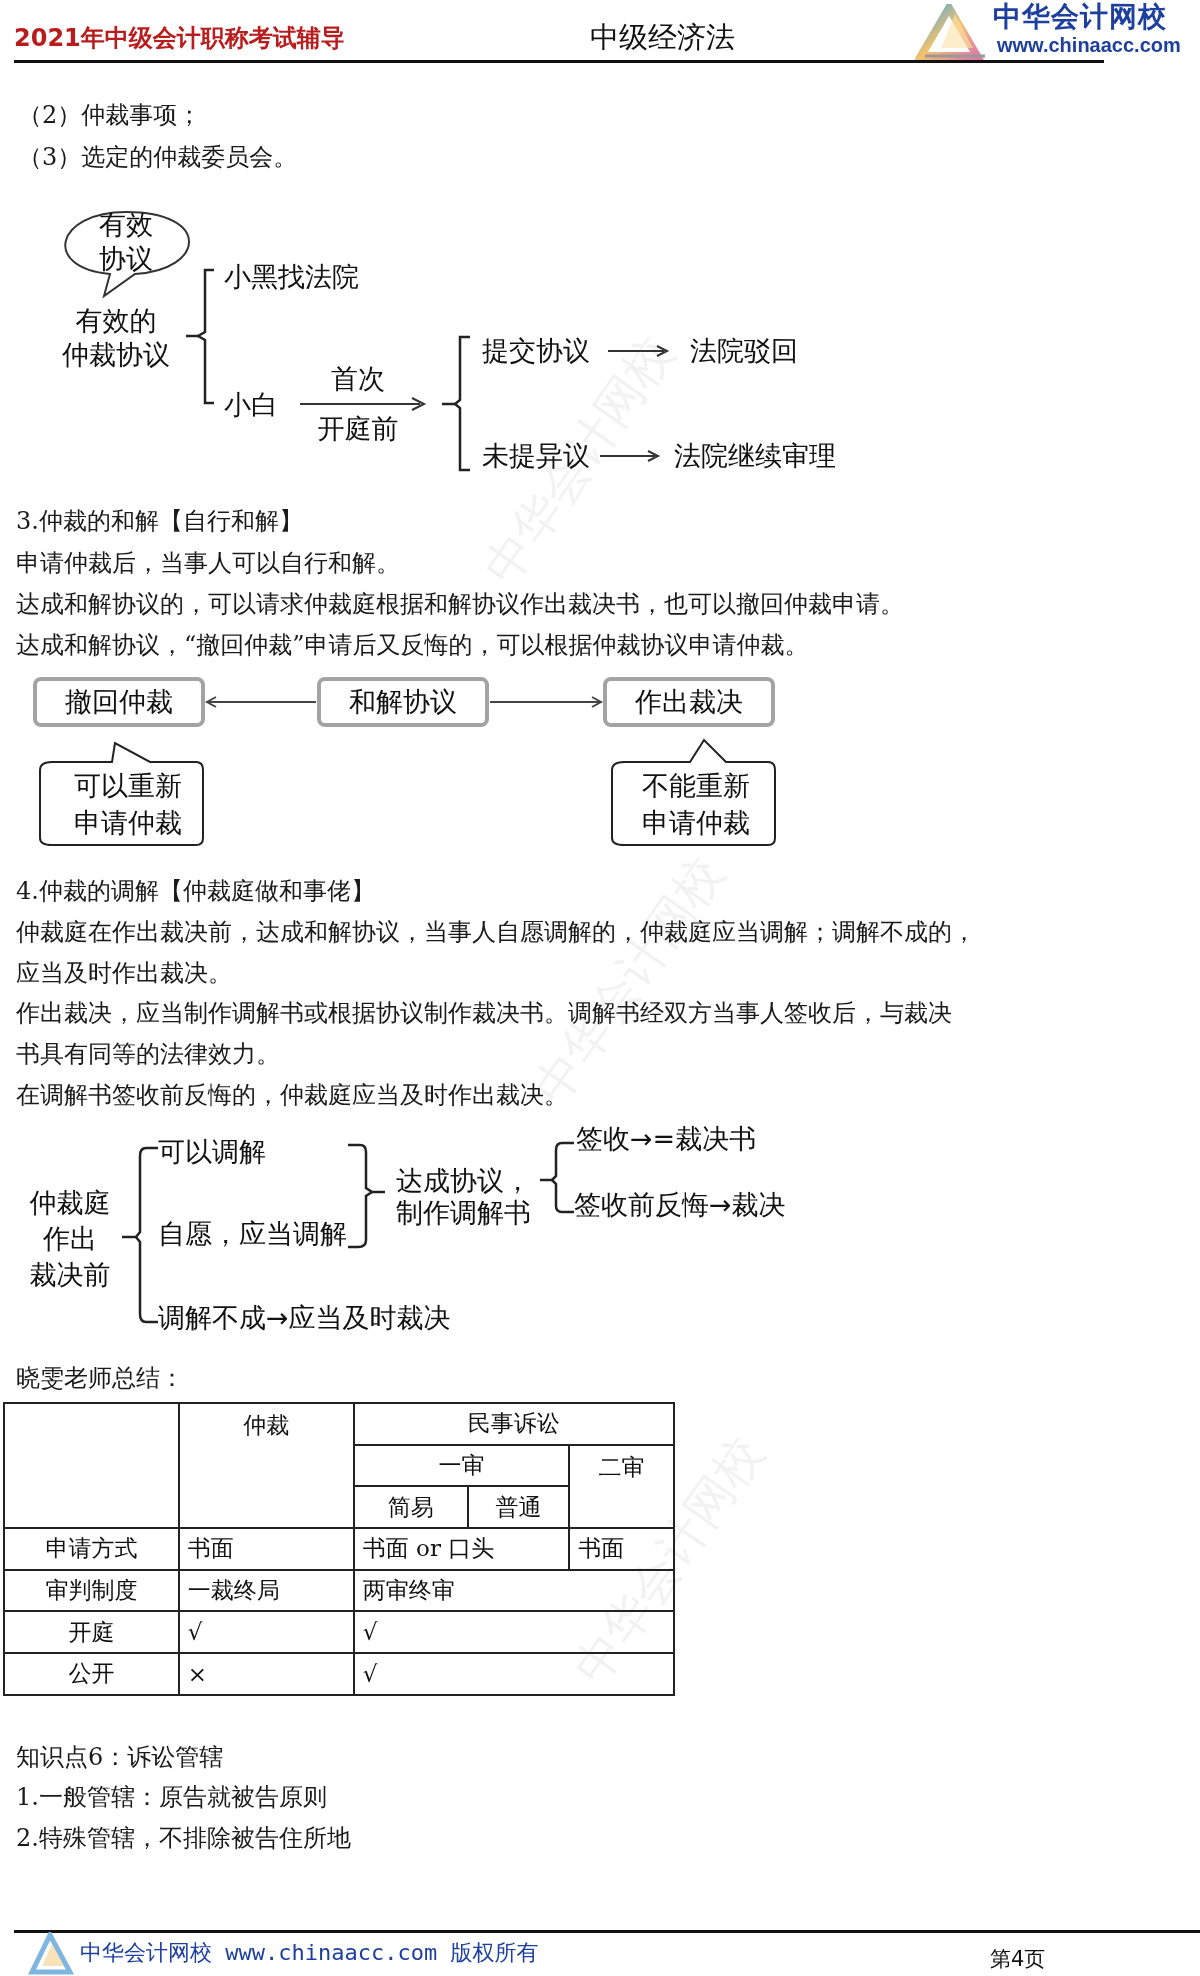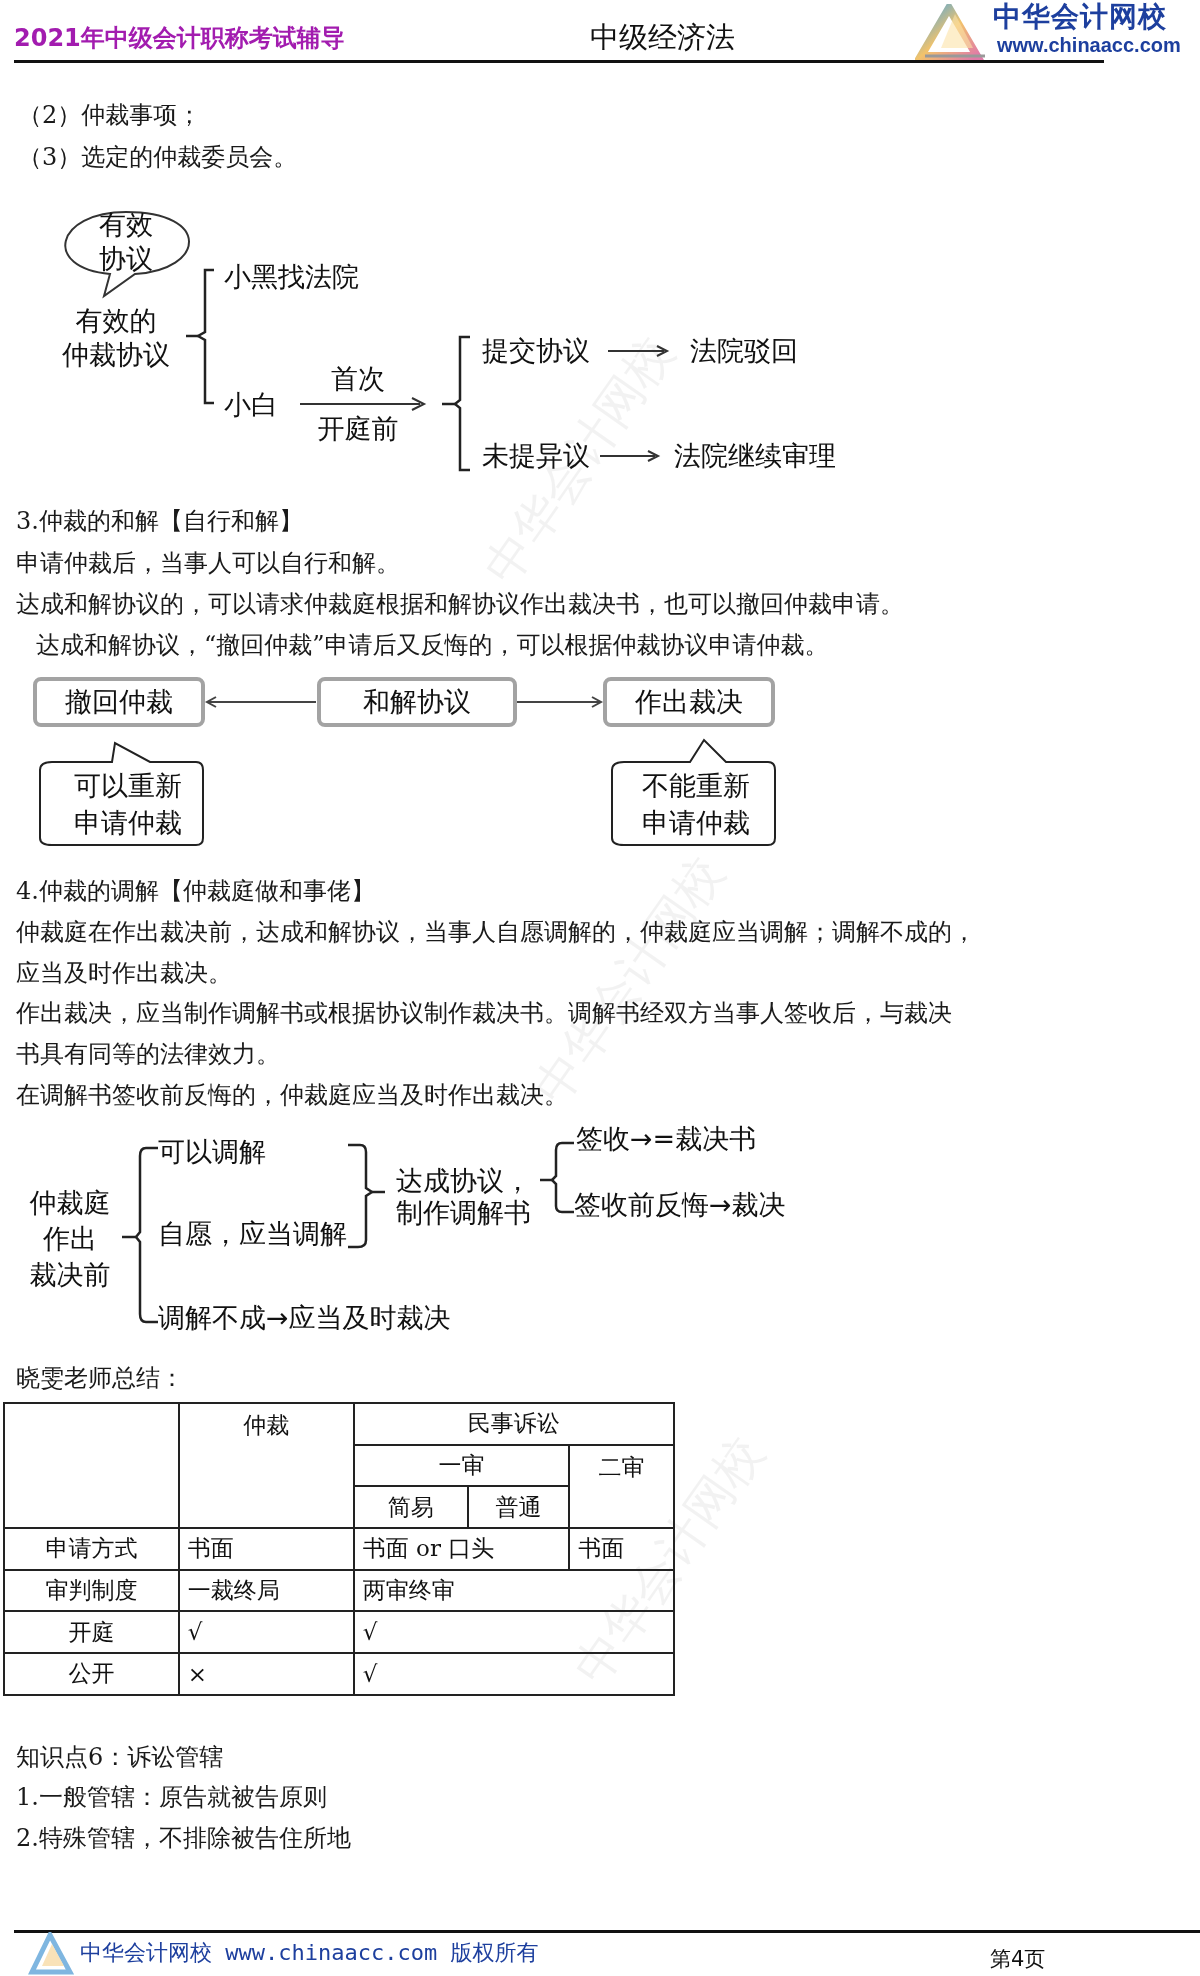--- a/index.html
+++ b/index.html
@@ -1,19 +1,19 @@
 <!DOCTYPE html>
 <html><head>
 <meta charset="utf-8">
 <style>
   * { box-sizing: border-box; margin: 0; padding: 0; }
   html, body { width: 1200px; height: 1976px; background: #ffffff; overflow: hidden; }
   body { position: relative; font-family: "DejaVu Serif", "Liberation Serif", serif; color: #111; }
   .abs { position: absolute; white-space: nowrap; }
-  .hdr-left { left: 14px; top: 22px; font-family: "DejaVu Sans", "Liberation Sans", sans-serif; font-size: 24px; font-weight: bold; letter-spacing: 0px; color: #a21caf; }
+  .hdr-left { left: 14px; top: 22px; font-family: "DejaVu Sans", "Liberation Sans", sans-serif; font-size: 24px; font-weight: bold; letter-spacing: 0px; color: #b91c1c; }
   .hdr-center { left: 590px; top: 18px; font-family: "DejaVu Sans", "Liberation Sans", sans-serif; font-size: 29px; color: #111; }
   .hdr-line { left: 14px; top: 60px; width: 1090px; height: 3px; background: #111; }
   .logo { left: 915px; top: 0px; width: 285px; height: 62px; }
   .logo-title { position: absolute; left: 78px; top: -2px; font-family: "DejaVu Sans", "Liberation Sans", sans-serif; font-weight: bold; font-size: 28px; color: #1d3f9e; letter-spacing: 1px; }
   .logo-url { position: absolute; left: 82px; top: 34px; font-family: "Liberation Sans", "DejaVu Sans", sans-serif; font-weight: bold; font-size: 20px; color: #1d3f9e; }
   .logo-mark { position: absolute; left: 0; top: 4px; width: 80px; height: 56px; }
 
   .p { font-size: 24px; line-height: 28px; color: #1a1a1a; }
 
   .d { font-family: "DejaVu Sans", "Liberation Sans", sans-serif; font-size: 27px; color: #111; line-height: 30px; }
@@ -92,35 +92,35 @@
   <div class="abs d dc" style="left:308px;top:414px;width:100px;">开庭前</div>
   <div class="abs d" style="left:482px;top:336px;">提交协议</div>
   <div class="abs d" style="left:690px;top:336px;">法院驳回</div>
   <div class="abs d" style="left:482px;top:441px;text-align:center;">未提异议</div>
   <div class="abs d" style="left:674px;top:441px;">法院继续审理</div>
 </div>
 
 <div class="abs p" style="left:16px;top:507px;">3.仲裁的和解【自行和解】</div>
 <div class="abs p" style="left:16px;top:549px;">申请仲裁后，当事人可以自行和解。</div>
 <div class="abs p" style="left:16px;top:590px;">达成和解协议的，可以请求仲裁庭根据和解协议作出裁决书，也可以撤回仲裁申请。</div>
-<div class="abs p" style="left:16px;top:631px;margin-left:20px;">达成和解协议，“撤回仲裁”申请后又反悔的，可以根据仲裁协议申请仲裁。</div>
+<div class="abs p" style="left:16px;top:631px;">达成和解协议，“撤回仲裁”申请后又反悔的，可以根据仲裁协议申请仲裁。</div>
 
 <div>
   <svg class="lines" width="1200" height="1976">
     <line x1="208" y1="702" x2="316" y2="702" stroke="#444" stroke-width="2"></line>
     <path d="M216,697 L207,702 L216,707" fill="none" stroke="#444" stroke-width="2"></path>
     <line x1="490" y1="702" x2="600" y2="702" stroke="#444" stroke-width="2"></line>
     <path d="M592,697 L601,702 L592,707" fill="none" stroke="#444" stroke-width="2"></path>
 
     <path d="M52,762 L112,762 L115,743 L150,762 L196,762 Q203,762 203,770 L203,838 Q203,845 196,845 L52,845 Q40,845 40,838 L40,770 Q40,762 52,762 Z" fill="#fff" stroke="#222" stroke-width="2"></path>
 
     <path d="M624,762 L690,762 L704,740 L726,762 L768,762 Q775,762 775,770 L775,838 Q775,845 768,845 L624,845 Q612,845 612,838 L612,770 Q612,762 624,762 Z" fill="#fff" stroke="#222" stroke-width="2"></path>
   </svg>
   <div class="box" style="left:33px;top:677px;width:172px;height:50px;">撤回仲裁</div>
-  <div class="box" style="left:317px;top:677px;width:200px;height:50px;">和解协议</div>
+  <div class="box" style="left:317px;top:677px;width:172px;height:50px;">和解协议</div>
   <div class="box" style="left:603px;top:677px;width:172px;height:50px;">作出裁决</div>
   <div class="abs d dc" style="left:58px;top:771px;width:140px;">可以重新</div>
   <div class="abs d dc" style="left:58px;top:808px;width:140px;">申请仲裁</div>
   <div class="abs d dc" style="left:626px;top:771px;width:140px;">不能重新</div>
   <div class="abs d dc" style="left:626px;top:808px;width:140px;">申请仲裁</div>
 </div>
 
 <div class="abs p" style="left:16px;top:877px;">4.仲裁的调解【仲裁庭做和事佬】</div>
 <div class="abs p" style="left:16px;top:918px;">仲裁庭在作出裁决前，达成和解协议，当事人自愿调解的，仲裁庭应当调解；调解不成的，</div>
 <div class="abs p" style="left:16px;top:959px;">应当及时作出裁决。</div>

